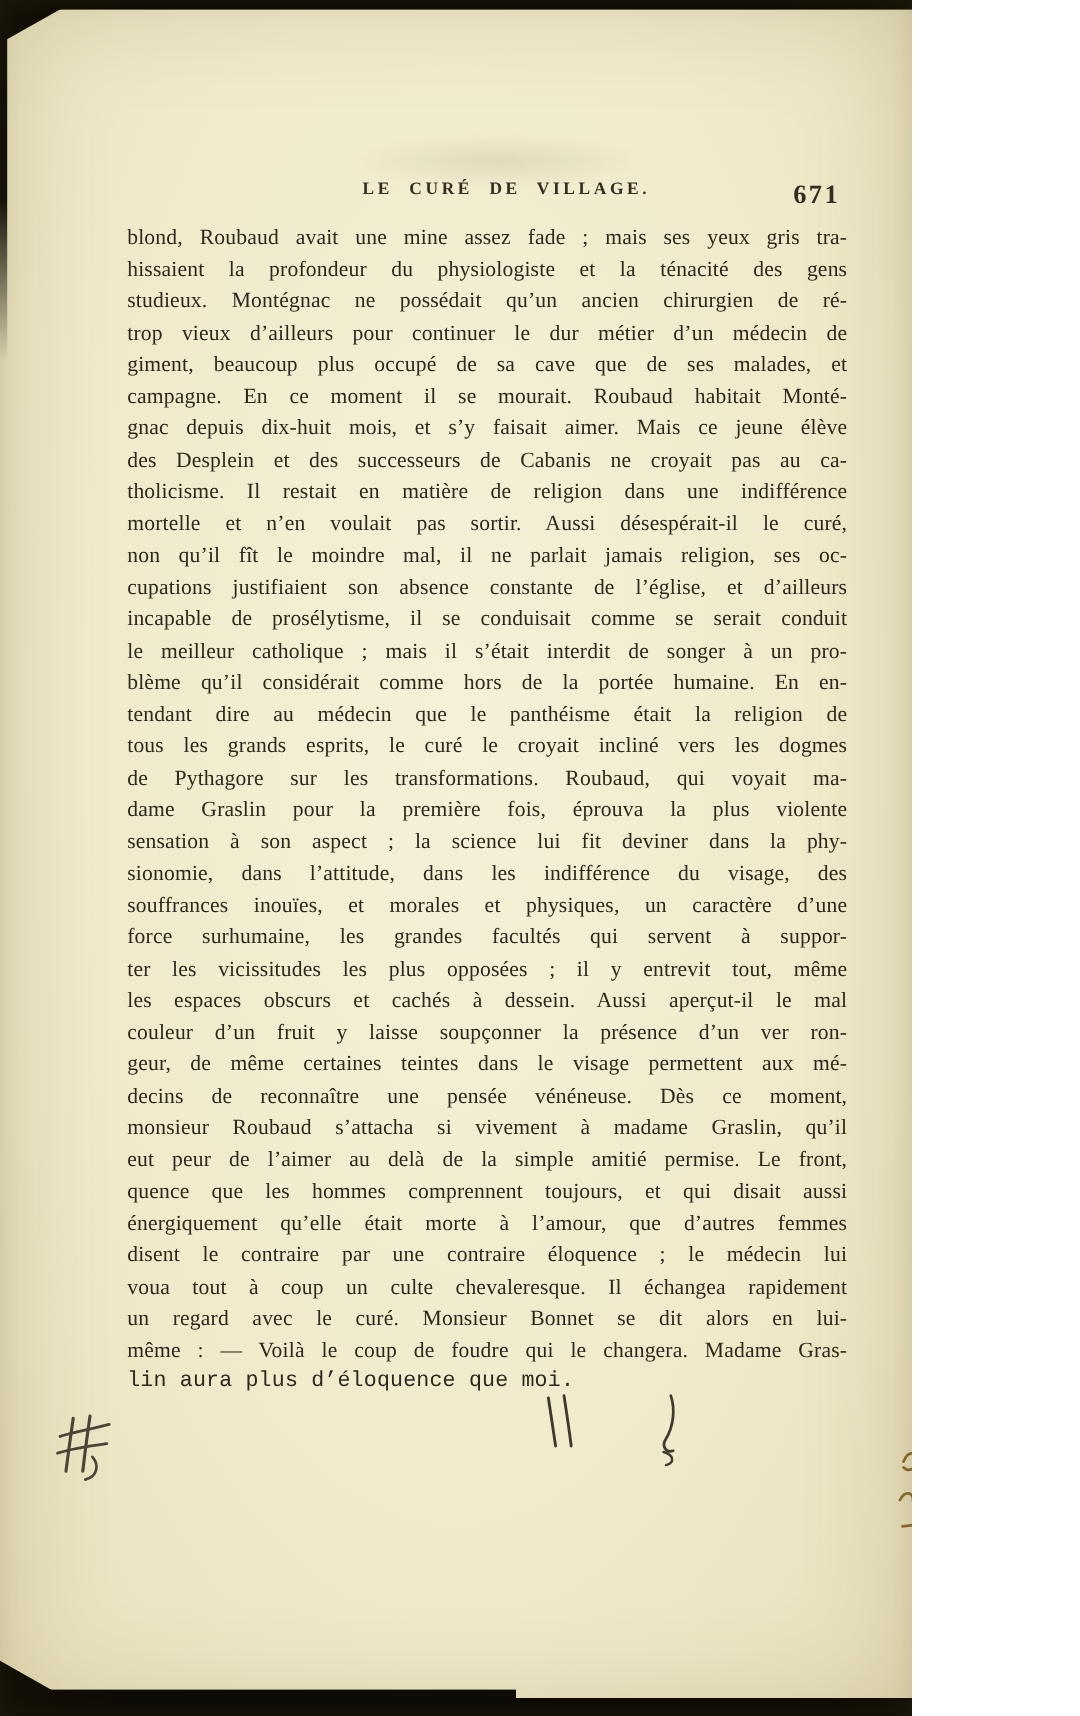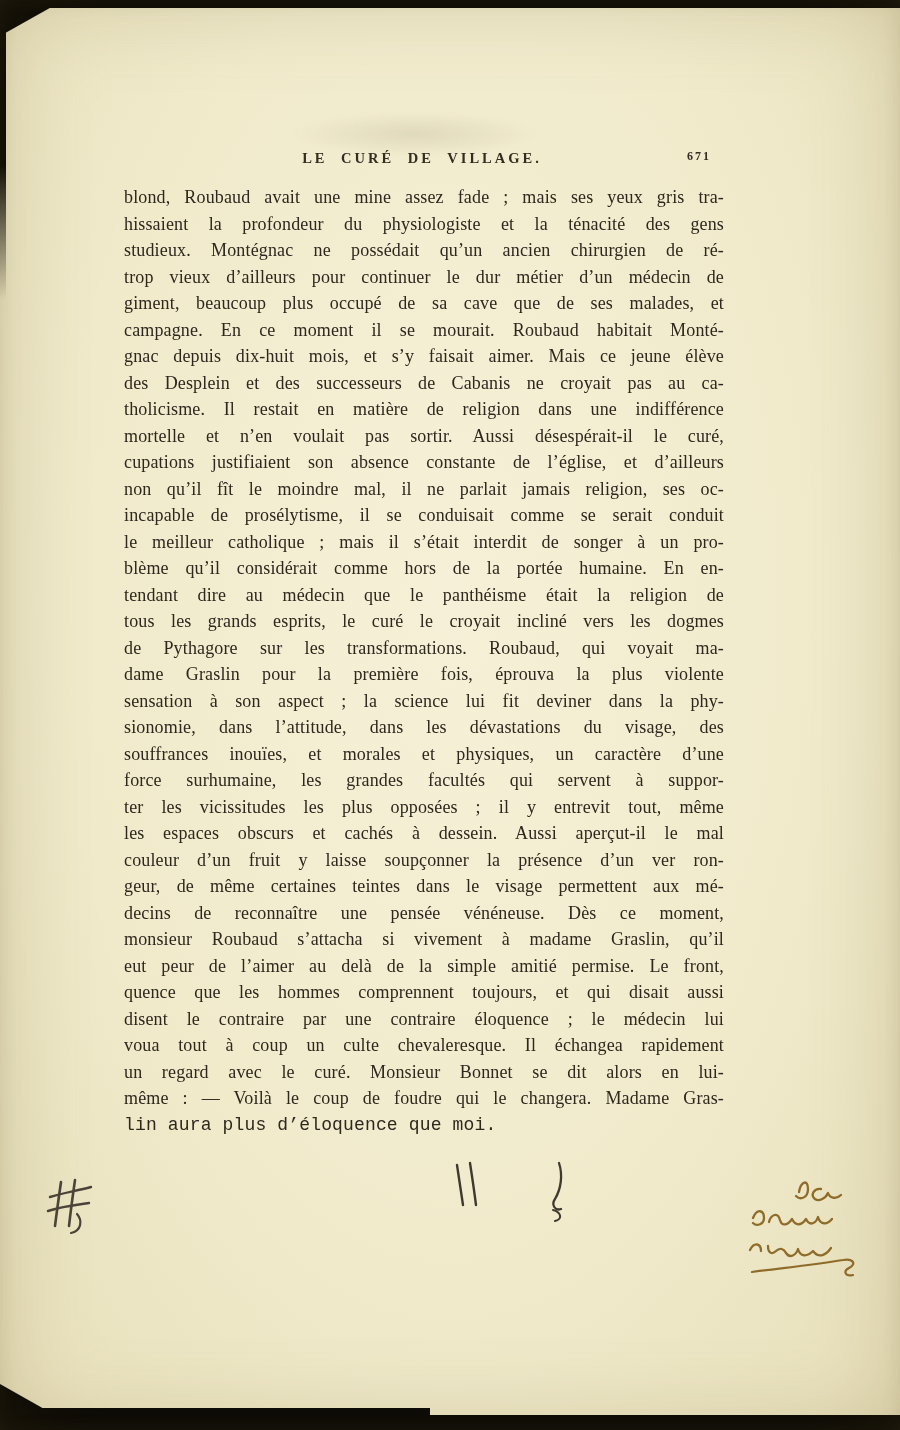--- a/index.html
+++ b/index.html
@@ -4,21 +4,21 @@
 <style>
   :root{
     --paper:#f1ebce;
     --ink:#2e271e;
     --pen:#8f6c2a;
     --pen2:#4c443a;
   }
   html,body{margin:0;padding:0;background:#ffffff;}
   .page{
     position:relative;
-    width:900px;height:1430px;
+    width:760px;height:1430px;
     overflow:hidden;
     background-color:var(--paper);
     background-image:radial-gradient(ellipse at 50% 42%, #f6f0d8 0%, #f1ebcc 55%, #e7dfba 100%);
     font-family:"Liberation Serif","DejaVu Serif",serif;
     color:var(--ink);
   }
   .vignette{
     position:absolute;inset:0;pointer-events:none;
     box-shadow:inset 0 0 90px rgba(110,90,40,.22), inset 0 0 18px rgba(90,70,30,.12);
   }
@@ -30,26 +30,26 @@
   
   .running-head{
     position:absolute;left:122px;top:150px;width:600px;height:24px;
   }
   .head-title{
     position:absolute;left:0;right:0;text-align:center;
     font-weight:700;font-size:14.5px;letter-spacing:3px;word-spacing:7px;
     color:#352d22;
   }
   .page-number{
-    position:absolute;right:11px;top:-1px;
-    font-weight:700;font-size:12px;letter-spacing:2px;color:#352d22;
+    position:absolute;right:22px;top:-1px;
+    font-weight:700;font-size:22px;letter-spacing:2px;color:#352d22;
   }
   
   .body-text{
-    position:absolute;left:124px;top:184px;width:600px;
+    position:absolute;left:106px;top:184px;width:600px;
     font-size:18px;line-height:26.5px;letter-spacing:.15px;
   }
   .line{
     text-align:justify;
     text-align-last:justify;
     height:26.5px;overflow:hidden;white-space:normal;
   }
   .line.short{text-align-last:left;font-family:Liberation Mono, monospace;}
   
   .annot{position:absolute;pointer-events:none;}
@@ -86,41 +86,42 @@
       <div class="line">blond, Roubaud avait une mine assez fade ; mais ses yeux gris tra-</div>
       <div class="line">hissaient la profondeur du physiologiste et la ténacité des gens</div>
       <div class="line">studieux. Montégnac ne possédait qu’un ancien chirurgien de ré-</div>
       <div class="line">trop vieux d’ailleurs pour continuer le dur métier d’un médecin de</div>
       <div class="line">giment, beaucoup plus occupé de sa cave que de ses malades, et</div>
       <div class="line">campagne. En ce moment il se mourait. Roubaud habitait Monté-</div>
       <div class="line">gnac depuis dix-huit mois, et s’y faisait aimer. Mais ce jeune élève</div>
       <div class="line">des Desplein et des successeurs de Cabanis ne croyait pas au ca-</div>
       <div class="line">tholicisme. Il restait en matière de religion dans une indifférence</div>
       <div class="line">mortelle et n’en voulait pas sortir. Aussi désespérait-il le curé,</div>
+      <div class="line">non qu’il fît le moindre mal, il ne parlait jamais religion, ses oc-</div>
       <div class="line">cupations justifiaient son absence constante de l’église, et d’ailleurs</div>
-      <div class="line">non qu’il fît le moindre mal, il ne parlait jamais religion, ses oc-</div>
       <div class="line">incapable de prosélytisme, il se conduisait comme se serait conduit</div>
       <div class="line">le meilleur catholique ; mais il s’était interdit de songer à un pro-</div>
       <div class="line">blème qu’il considérait comme hors de la portée humaine. En en-</div>
       <div class="line">tendant dire au médecin que le panthéisme était la religion de</div>
       <div class="line">tous les grands esprits, le curé le croyait incliné vers les dogmes</div>
       <div class="line">de Pythagore sur les transformations. Roubaud, qui voyait ma-</div>
       <div class="line">dame Graslin pour la première fois, éprouva la plus violente</div>
       <div class="line">sensation à son aspect ; la science lui fit deviner dans la phy-</div>
-      <div class="line">sionomie, dans l’attitude, dans les dévastations du visage, des</div>
+      <div class="line">sionomie, dans l’attitude, dans les indifférence du visage, des</div>
       <div class="line">souffrances inouïes, et morales et physiques, un caractère d’une</div>
       <div class="line">force surhumaine, les grandes facultés qui servent à suppor-</div>
       <div class="line">ter les vicissitudes les plus opposées ; il y entrevit tout, même</div>
       <div class="line">les espaces obscurs et cachés à dessein. Aussi aperçut-il le mal</div>
       <div class="line">couleur d’un fruit y laisse soupçonner la présence d’un ver ron-</div>
       <div class="line">geur, de même certaines teintes dans le visage permettent aux mé-</div>
       <div class="line">decins de reconnaître une pensée vénéneuse. Dès ce moment,</div>
       <div class="line">monsieur Roubaud s’attacha si vivement à madame Graslin, qu’il</div>
       <div class="line">eut peur de l’aimer au delà de la simple amitié permise. Le front,</div>
       <div class="line">quence que les hommes comprennent toujours, et qui disait aussi</div>
+      <div class="line">énergiquement qu’elle était morte à l’amour, que d’autres femmes</div>
       <div class="line">disent le contraire par une contraire éloquence ; le médecin lui</div>
       <div class="line">voua tout à coup un culte chevaleresque. Il échangea rapidement</div>
       <div class="line">un regard avec le curé. Monsieur Bonnet se dit alors en lui-</div>
       <div class="line">même : — Voilà le coup de foudre qui le changera. Madame Gras-</div>
       <div class="line short">lin aura plus d’éloquence que moi.</div>
     </main>
 
   <svg class="annot annot-left" width="52" height="62" viewBox="0 0 52 62">
     <path d="M15,6 C13,20 11,34 9,50" stroke-width="2.6"></path>
     <path d="M29,4 C27,18 25,32 23,50" stroke-width="2.6"></path>

